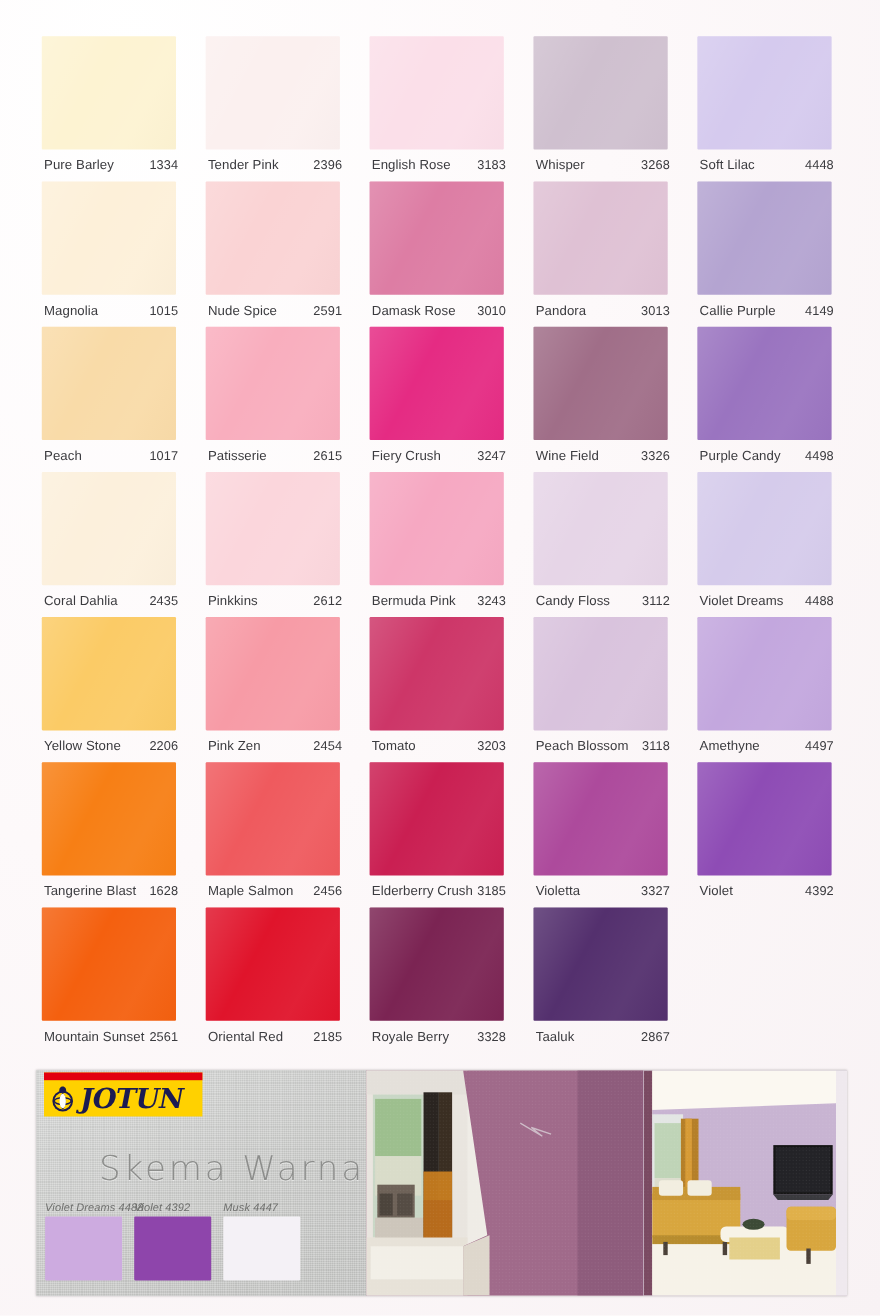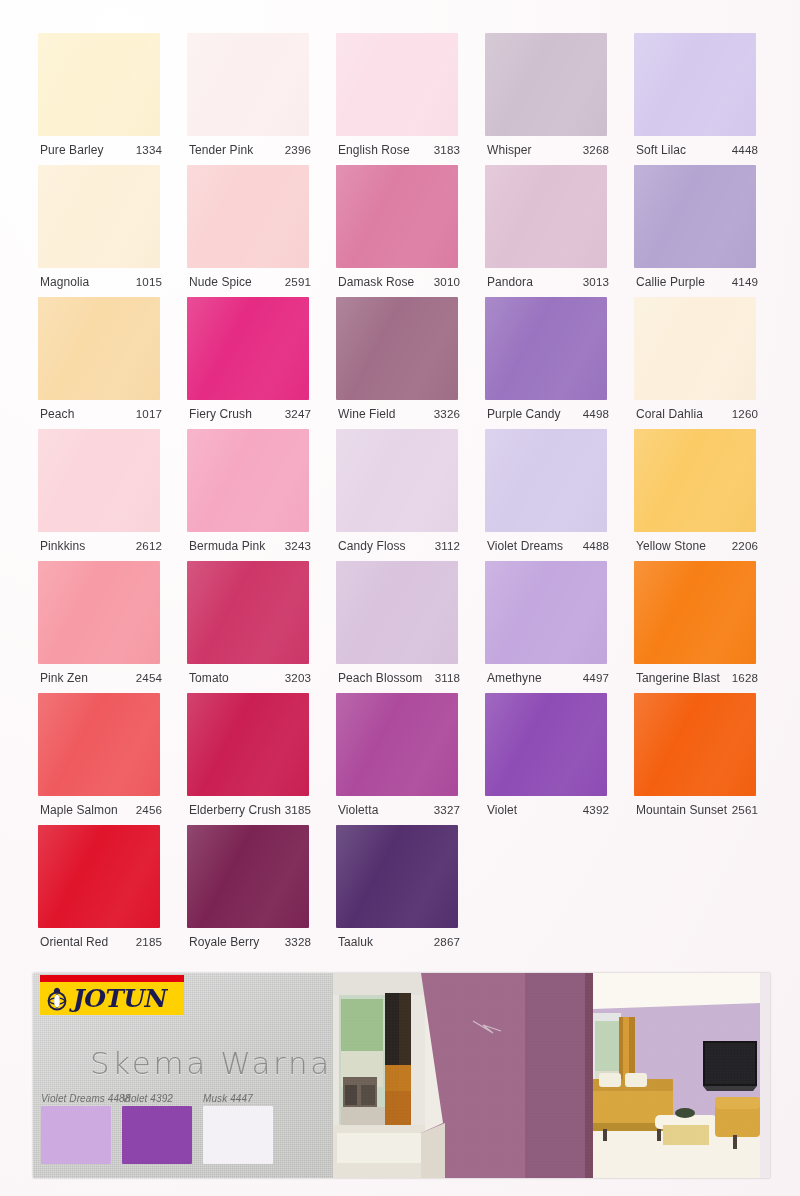--- a/index.html
+++ b/index.html
@@ -223,20 +223,27 @@
         </div>
       </div>
       <div class="cell">
         <div class="chip" style="background: rgb(249, 219, 168);"></div>
         <div class="caption">
           <span class="nm">Peach</span>
           <span class="code">1017</span>
         </div>
       </div>
       <div class="cell">
+        <div class="chip" style="background: rgb(249, 174, 190);"></div>
+        <div class="caption">
+          <span class="nm">Patisserie</span>
+          <span class="code">2615</span>
+        </div>
+      </div>
+      <div class="cell">
         <div class="chip" style="background: rgb(229, 43, 131);"></div>
         <div class="caption">
           <span class="nm">Fiery Crush</span>
           <span class="code">3247</span>
         </div>
       </div>
       <div class="cell">
         <div class="chip" style="background: rgb(160, 110, 136);"></div>
         <div class="caption">
           <span class="nm">Wine Field</span>
@@ -247,21 +254,21 @@
         <div class="chip" style="background: rgb(154, 116, 192);"></div>
         <div class="caption">
           <span class="nm">Purple Candy</span>
           <span class="code">4498</span>
         </div>
       </div>
       <div class="cell">
         <div class="chip" style="background: rgb(252, 240, 220);"></div>
         <div class="caption">
           <span class="nm">Coral Dahlia</span>
-          <span class="code">1260</span>
+          <span class="code">2435</span>
         </div>
       </div>
       <div class="cell">
         <div class="chip" style="background: rgb(251, 214, 220);"></div>
         <div class="caption">
           <span class="nm">Pinkkins</span>
           <span class="code">2612</span>
         </div>
       </div>
       <div class="cell">

